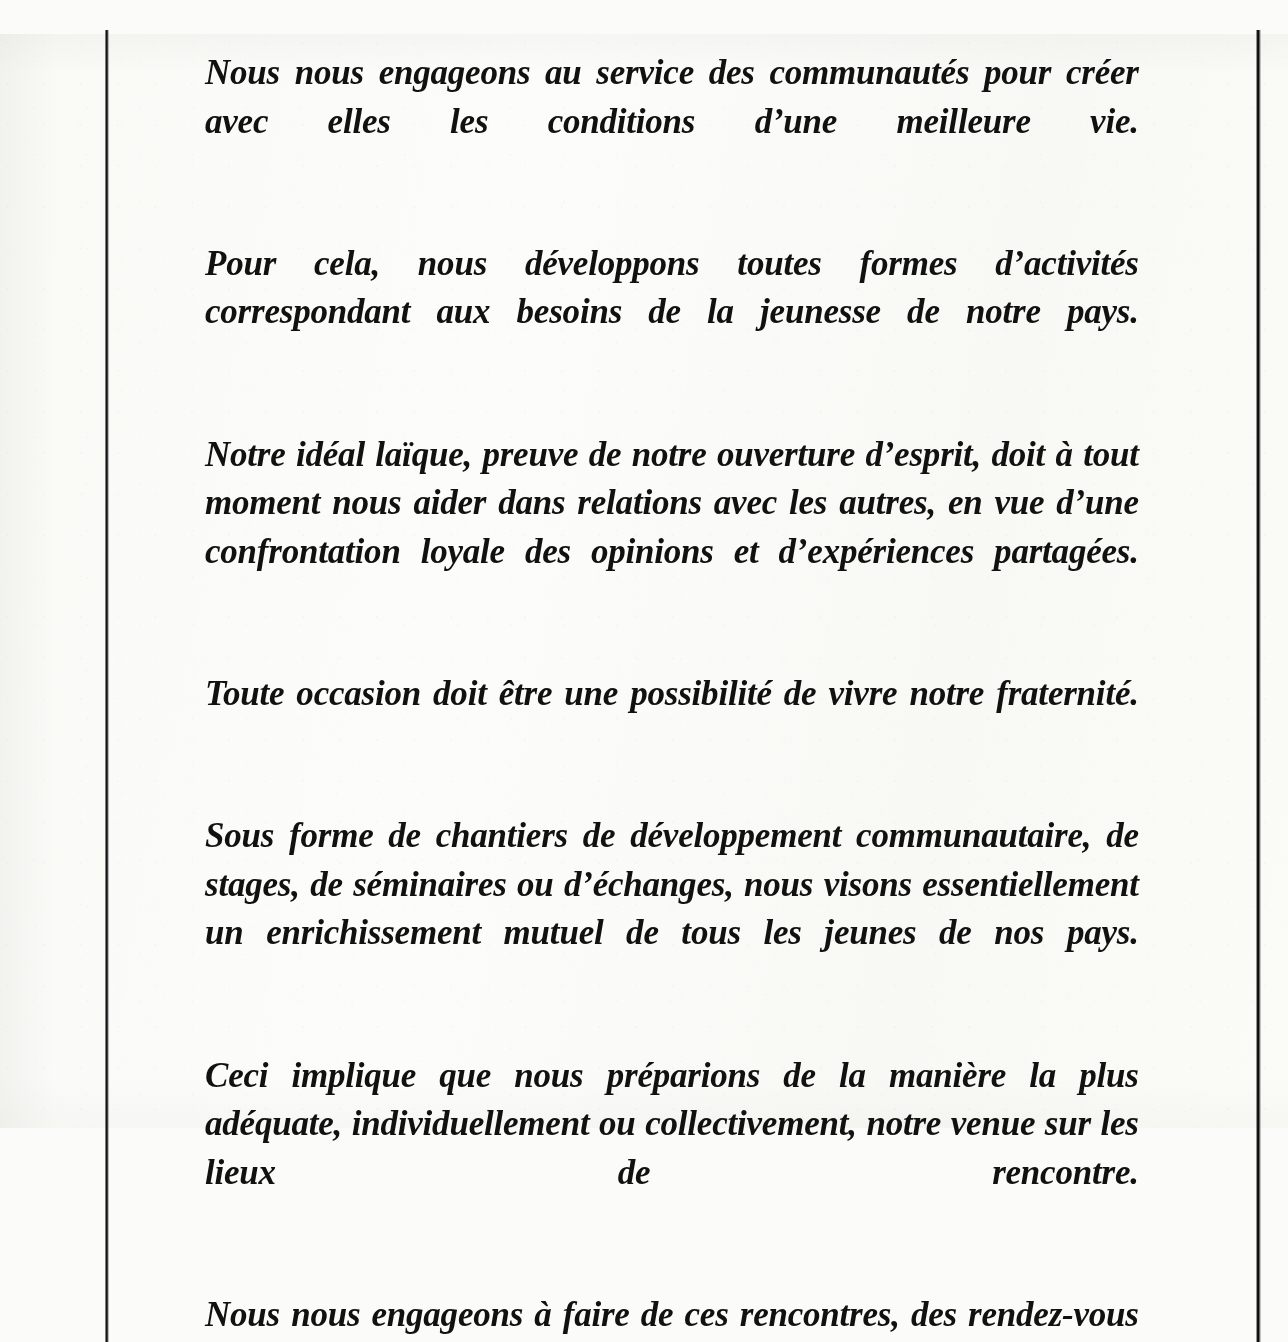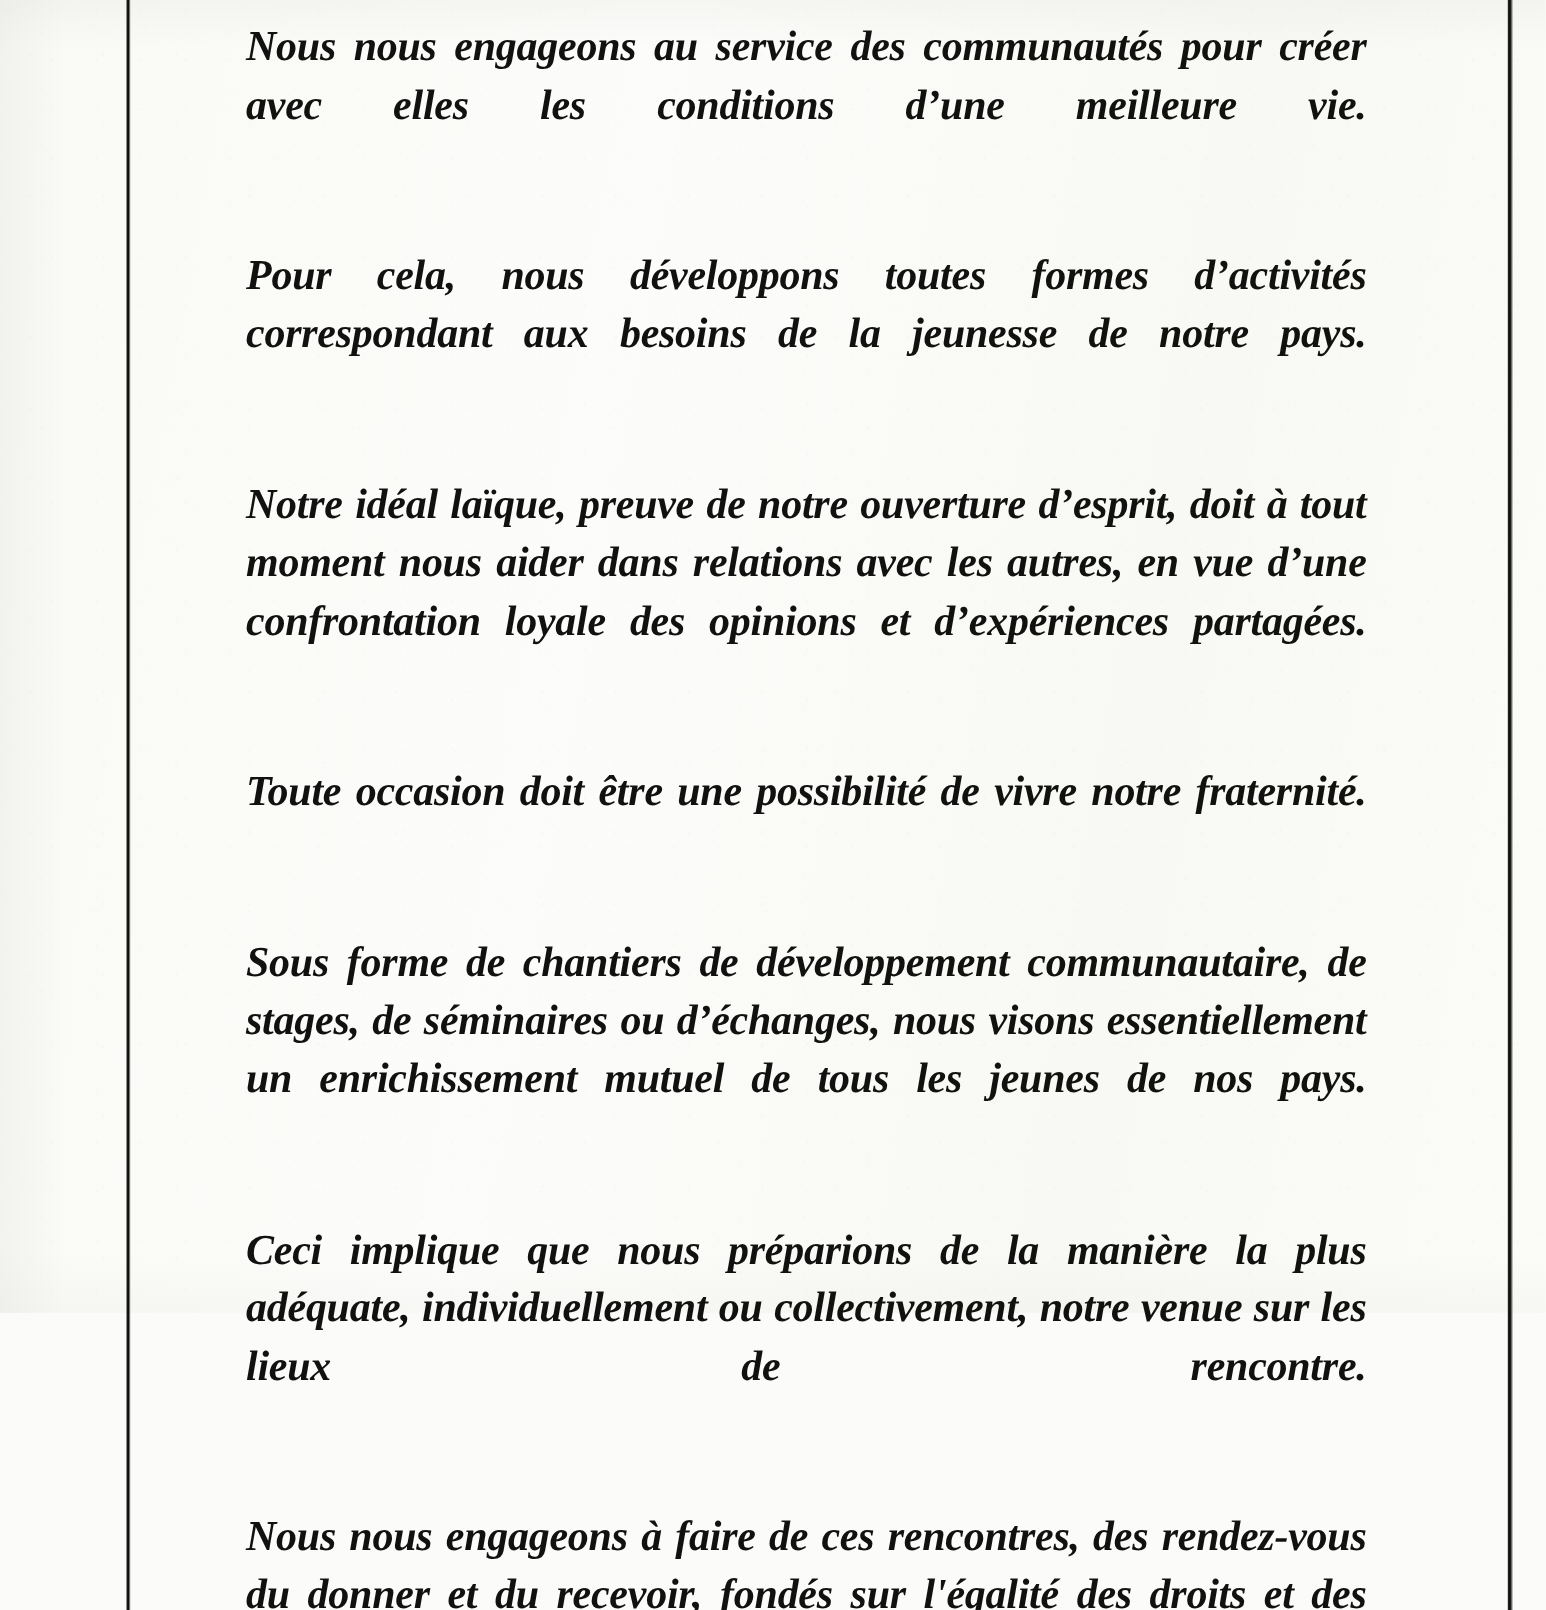--- a/index.html
+++ b/index.html
@@ -18,20 +18,21 @@
     position: relative;
     width: 1288px;
     height: 1094px;
     background:
       radial-gradient(circle at 18% 22%, rgba(0,0,0,0.018) 0 1px, transparent 1px),
       radial-gradient(circle at 64% 58%, rgba(0,0,0,0.016) 0 1px, transparent 1px),
       radial-gradient(circle at 41% 77%, rgba(0,0,0,0.015) 0 1px, transparent 1px),
       radial-gradient(circle at 83% 33%, rgba(0,0,0,0.014) 0 1px, transparent 1px),
       linear-gradient(100deg, #f9f9f6 0%, #fcfcfa 38%, #f8f8f5 72%, #fbfbf8 100%);
     background-size: 37px 41px, 53px 47px, 61px 59px, 43px 67px, 100% 100%;
+    margin-top: 34px;
   }
 
   
   #page::before {
     content: "";
     position: absolute;
     inset: 0;
     background:
       linear-gradient(to right, rgba(210,210,205,0.20) 0px, rgba(255,255,255,0) 55px),
       linear-gradient(to bottom, rgba(205,205,200,0.14) 0px, rgba(255,255,255,0) 40px),

